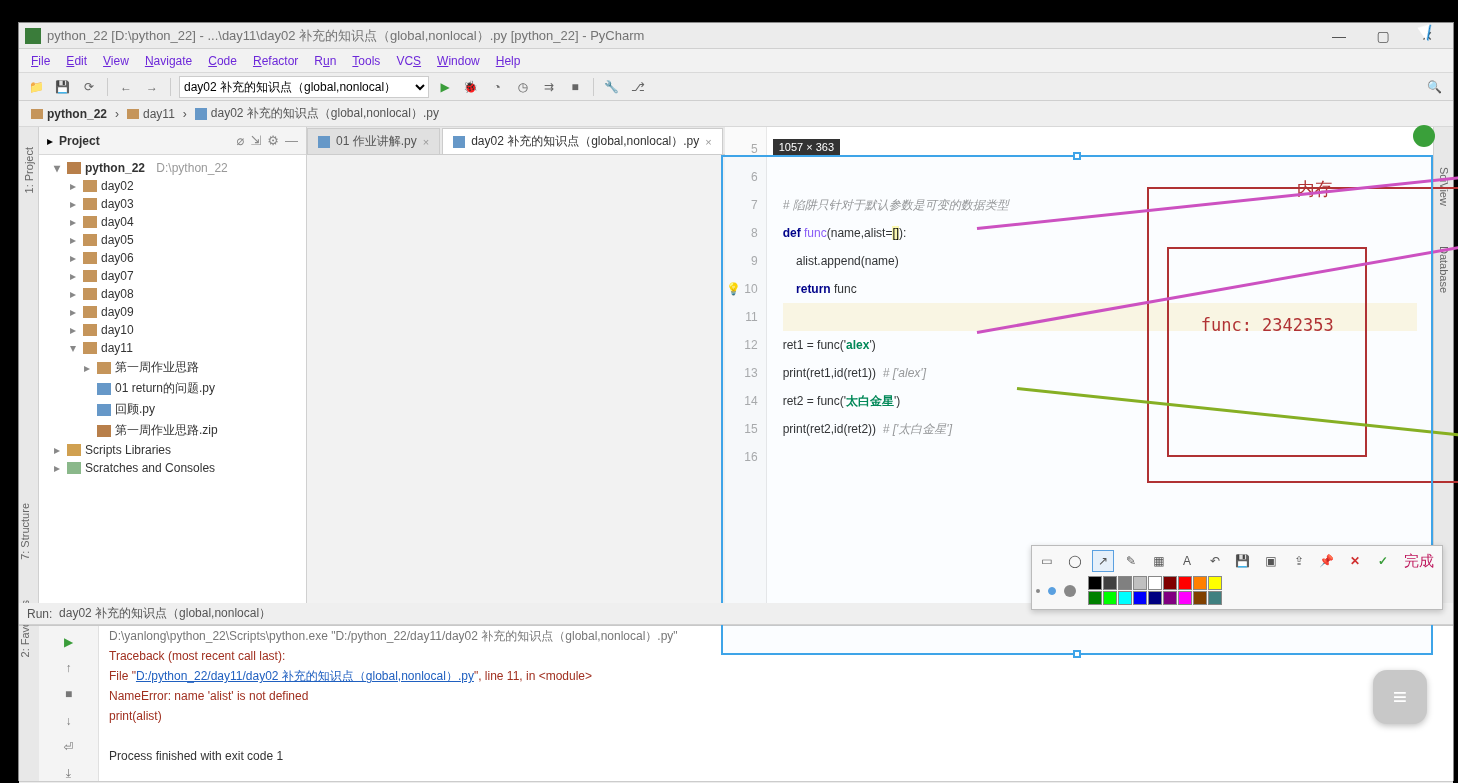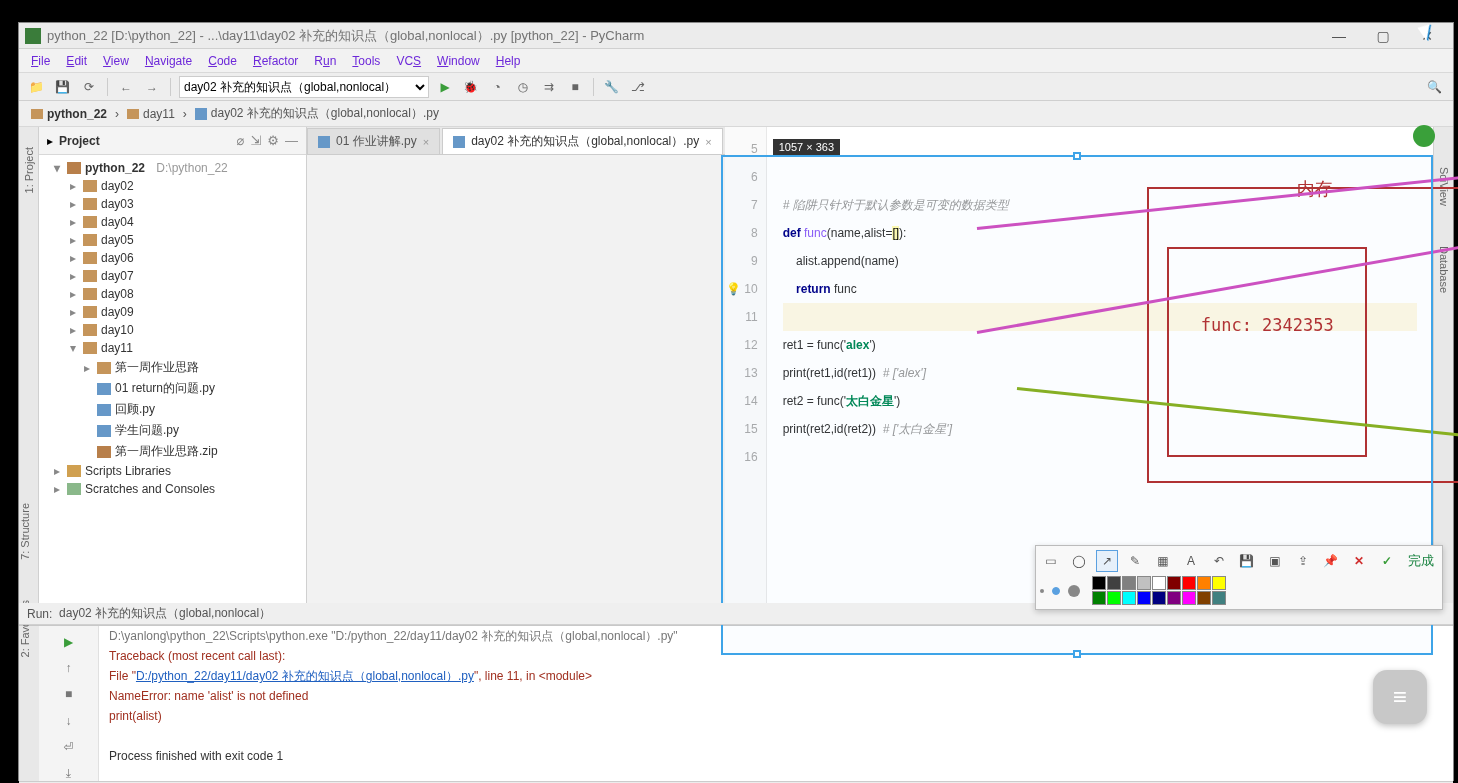--- a/index.html
+++ b/index.html
@@ -124,21 +124,21 @@
 
 .left-rail2 { position: absolute; left: 0; top: 400px; width: 20px; }
 .left-rail2 .rail-label { writing-mode: vertical-rl; transform: rotate(180deg); font-size: 11px; color: #666; cursor: pointer; }
 
 .screenshot-toolbar { position: absolute; right: 10px; bottom: 170px; display: flex; flex-direction: column; gap: 4px; background: #f8f8f8; border: 1px solid #bbb; padding: 4px; box-shadow: 0 2px 6px rgba(0,0,0,0.2); }
 .st-row { display: flex; gap: 6px; align-items: center; }
 .st-btn { width: 22px; height: 22px; border: 1px solid transparent; display: flex; align-items: center; justify-content: center; cursor: pointer; color: #555; }
 .st-btn.active { border: 1px solid #5aa0e0; background: #e6f0fa; }
 .st-btn.cancel { color: #d03030; font-weight: bold; }
 .st-btn.ok { color: #3a9d3a; font-weight: bold; }
-.st-done { color: #15803d; font-size: 13px; padding: 0 4px; }
+.st-done { color: #be185d; font-size: 15px; padding: 0 4px; }
 .color-grid { display: grid; grid-template-columns: repeat(9, 14px); gap: 1px; }
 .color-cell { width: 14px; height: 14px; border: 1px solid #888; }
 .size-dots { display: flex; gap: 8px; align-items: center; margin-right: 6px; }
 .size-dots span { border-radius: 50%; background: #888; }
 .size-dots .d1 { width: 4px; height: 4px; }
 .size-dots .d2 { width: 8px; height: 8px; border: 1px solid #5aa0e0; background: #5aa0e0; }
 .size-dots .d3 { width: 12px; height: 12px; }
 
 .fab { position: absolute; right: 26px; bottom: 56px; width: 54px; height: 54px; border-radius: 14px; background: #c8c8c8; display: flex; align-items: center; justify-content: center; color: #fff; font-size: 24px; box-shadow: 0 2px 6px rgba(0,0,0,0.25); }
 
@@ -284,25 +284,20 @@
           </div>
         <div class="tree-item ind-1">
             <span class="chev"></span>
             <span class="ticon pyf"></span>
             <span>01 return的问题.py</span>
           </div>
         <div class="tree-item ind-1">
             <span class="chev"></span>
             <span class="ticon pyf"></span>
             <span>回顾.py</span>
-          </div>
-        <div class="tree-item ind-1">
-            <span class="chev"></span>
-            <span class="ticon pyf"></span>
-            <span>学生问题.py</span>
           </div>
         <div class="tree-item ind-1">
             <span class="chev"></span>
             <span class="ticon zip"></span>
             <span>第一周作业思路.zip</span>
           </div>
         <div class="tree-item" style="padding-left:12px">
             <span class="chev">▸</span>
             <span class="ticon lib"></span>
             <span>Scripts Libraries</span>

